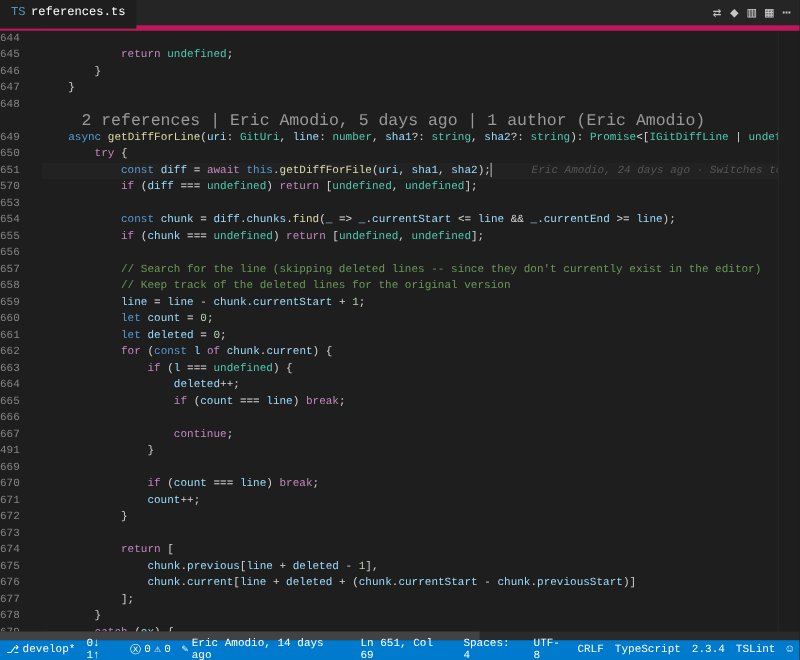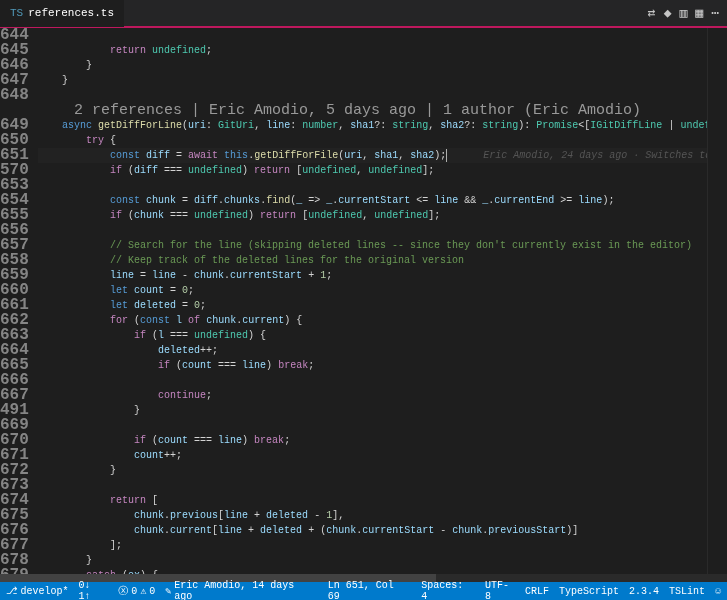--- a/index.html
+++ b/index.html
@@ -12,21 +12,21 @@
   height: 600px;
   overflow: hidden;
   display: flex;
   flex-direction: column;
 }
 .tab-bar {
   height: 28px;
   background: #252526;
   display: flex;
   align-items: center;
-  border-bottom: 2px solid #be185d;
+  border-bottom: 5px solid #be185d;
 }
 .tab {
   height: 28px;
   padding: 0 10px;
   display: flex;
   align-items: center;
   gap: 5px;
   background: #1e1e1e;
   font-size: 11px;
   color: #ffffff;
@@ -47,28 +47,27 @@
   position: relative;
 }
 .main-editor {
   flex: 1;
   display: flex;
   overflow: hidden;
   background: #1e1e1e;
 }
 .gutter {
   width: 38px;
-  text-align: center;
+  text-align: left;
   padding-right: 10px;
   color: #858585;
-  font-size: 16px;
+  font-size: 10px;
   line-height: 15px;
   user-select: none;
   background: #1e1e1e;
-  font-weight: bold;
 }
 .code-content {
   flex: 1;
   overflow: hidden;
   line-height: 15px;
   white-space: pre;
   font-size: 10px;
   position: relative;
 }
 .line { height: 15px; }

